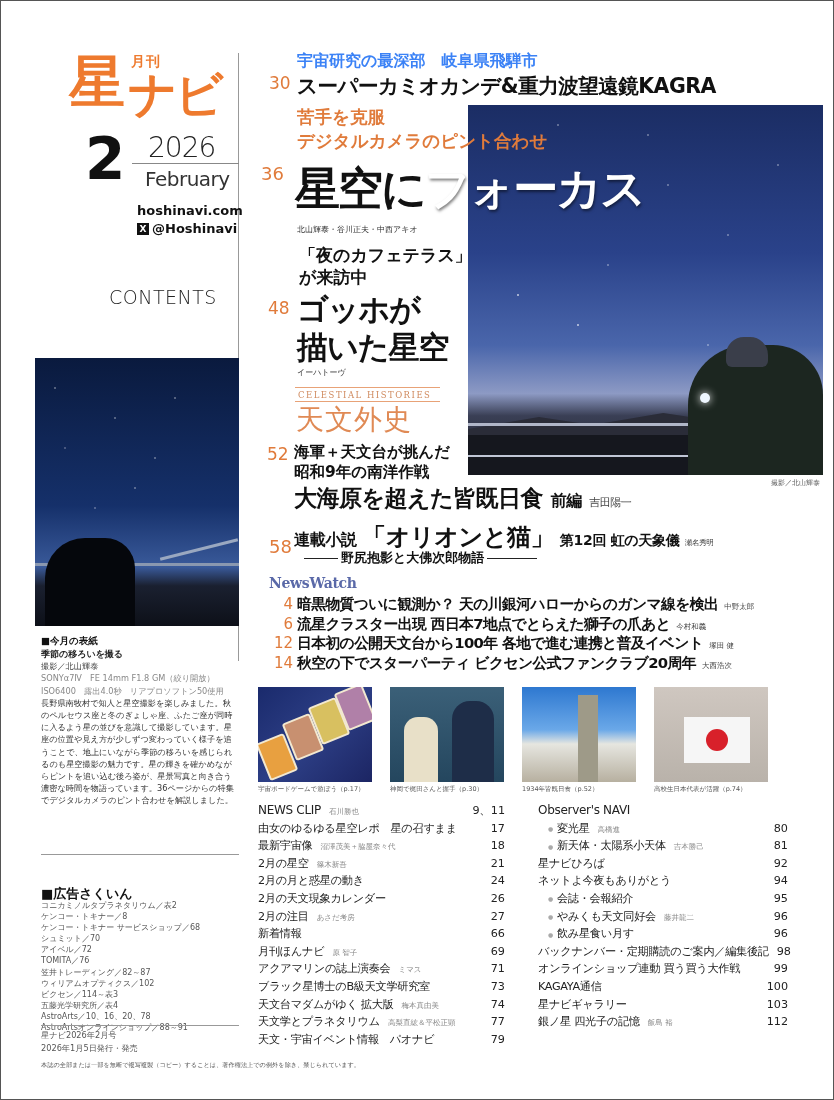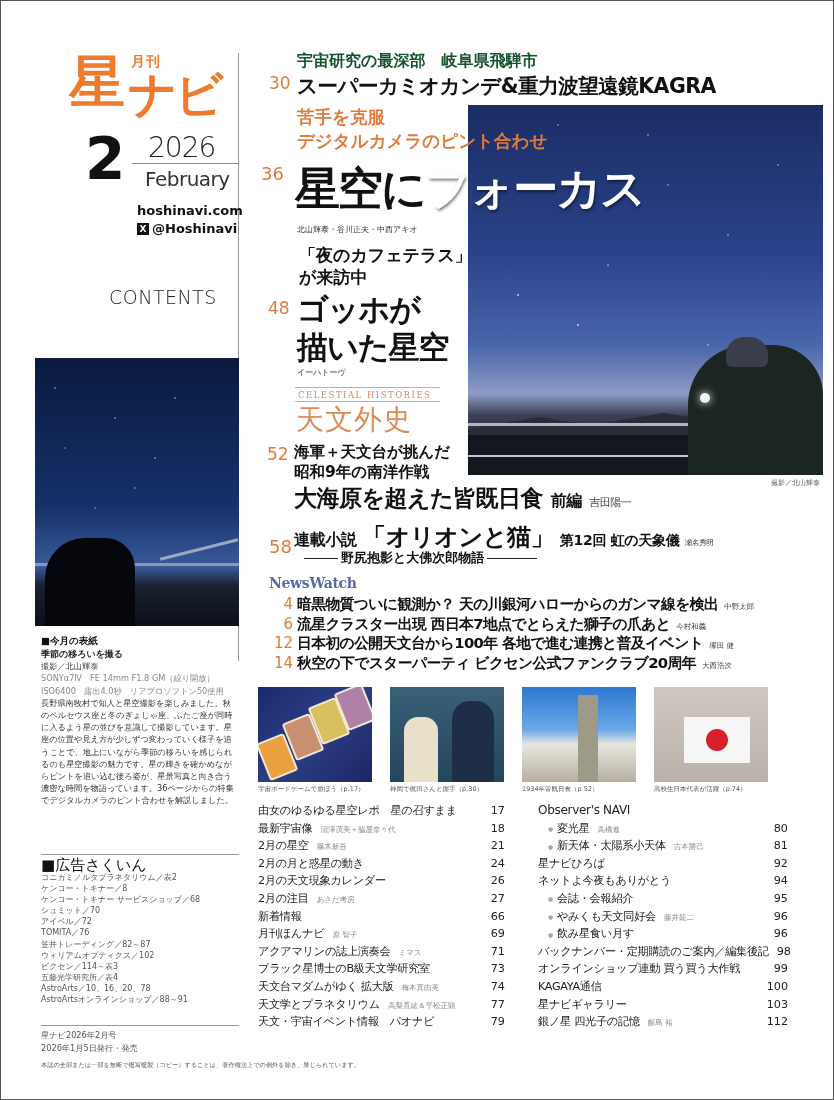--- a/index.html
+++ b/index.html
@@ -34,21 +34,21 @@
   .cover-photo .rail2 { position: absolute; right: 0; top: 190px; width: 80px; height: 3px; background: #9aa8c0; transform: rotate(-14deg); }
 
   .cover-info { position: absolute; left: 40px; top: 633px; width: 196px; font-size: 8.2px; line-height: 12.2px; color: #333; }
   .cover-info .h { font-weight: bold; font-size: 9.5px; color: #111; line-height: 14px; }
   .cover-info .sub { font-weight: bold; font-size: 9px; color: #222; }
   .cover-info .cred { color: #444; }
   .cover-info .spec { color: #888; }
   .cover-info .body { color: #333; margin-top: 0; }
   .sep-left { position: absolute; left: 40px; top: 853px; width: 198px; height: 1px; background: #999; }
   .ads { position: absolute; left: 40px; top: 858px; width: 196px; font-size: 8px; line-height: 11.1px; color: #555; }
-  .ads .h { color: #111; font-weight: normal; font-size: 15px; line-height: 13px; }
+  .ads .h { color: #111; font-weight: bold; font-size: 13px; line-height: 13px; margin-top: 28px; }
   .sep-left2 { position: absolute; left: 40px; top: 1024px; width: 198px; height: 1px; background: #999; }
   .issue-info { position: absolute; left: 40px; top: 1028px; font-size: 8.2px; line-height: 12.5px; color: #555; }
   .copyright { position: absolute; left: 40px; top: 1060px; font-size: 6.2px; color: #555; }
   .pg { position: absolute; color: #e07b3b; font-size: 17px; }
   .hero-photo { position: absolute; left: 467px; top: 104px; width: 355px; height: 370px; overflow: hidden;
     background: linear-gradient(180deg, #1b2d64 0%, #2a428a 40%, #4a66ab 65%, #8d9ac4 78%, #3a3f55 84%, #1a1d26 100%); }
   .hero-photo .stars { position: absolute; inset: 0;
     background-image: radial-gradient(1px 1px at 30px 40px, #fff, transparent), radial-gradient(1px 1px at 90px 20px, #fff, transparent),
     radial-gradient(1.5px 1.5px at 50px 190px, #fff, transparent), radial-gradient(1px 1px at 140px 160px, #fff, transparent),
     radial-gradient(1px 1px at 200px 80px, #fff, transparent), radial-gradient(1px 1px at 260px 130px, #fff, transparent),
@@ -56,21 +56,21 @@
     radial-gradient(1px 1px at 240px 240px, #fff, transparent), radial-gradient(1px 1px at 180px 30px, #fff, transparent); }
   .hero-photo .mountain { position: absolute; left: 0; top: 300px; width: 355px; height: 40px; background: #2a2c38; clip-path: polygon(0 60%, 20% 30%, 35% 50%, 55% 20%, 70% 40%, 100% 10%, 100% 100%, 0 100%); }
   .hero-photo .ground { position: absolute; left: 0; top: 330px; width: 355px; height: 40px; background: #15171e; }
   .hero-photo .rail { position: absolute; left: 0; top: 318px; width: 260px; height: 3px; background: #b0b6c8; }
   .hero-photo .rail-b { position: absolute; left: 0; top: 350px; width: 260px; height: 2px; background: #c0c6d6; }
   .hero-photo .person { position: absolute; left: 220px; top: 240px; width: 135px; height: 130px; background: #1c2620; border-radius: 60px 50px 0 0; }
   .hero-photo .head { position: absolute; left: 258px; top: 232px; width: 42px; height: 30px; background: #3a3e4a; border-radius: 18px 18px 6px 6px; }
   .hero-photo .light { position: absolute; left: 232px; top: 288px; width: 10px; height: 10px; background: #eef6ff; border-radius: 50%; box-shadow: 0 0 8px #fff; }
   .photo-credit { position: absolute; left: 770px; top: 477px; font-size: 7px; color: #555; }
 
-  .t30-kicker { position: absolute; left: 296px; top: 50px; font-size: 16px; font-weight: bold; color: #14532d; }
+  .t30-kicker { position: absolute; left: 296px; top: 50px; font-size: 16px; font-weight: bold; color: #3b82f6; }
   .t30-title { position: absolute; left: 296px; top: 71px; font-size: 20.5px; font-weight: bold; letter-spacing: -0.5px; white-space: nowrap; }
   .t36-kicker { position: absolute; left: 296px; top: 104px; font-size: 17.5px; color: #e07b3b; line-height: 24px; font-weight: bold; }
   .t36-title { position: absolute; left: 294px; top: 158px; font-size: 45px; font-weight: bold; letter-spacing: -2px; white-space: nowrap; }
   .t36-title .dark { color: #111; }
   .t36-title .light { color: #fff; text-shadow: 1px 2px 3px rgba(0,0,0,0.5); }
   .t36-authors { position: absolute; left: 296px; top: 223px; font-size: 8px; color: #333; }
   .t48-kicker { position: absolute; left: 298px; top: 243px; font-size: 17px; font-weight: bold; line-height: 22px; }
   .t48-title { position: absolute; left: 296px; top: 289px; font-size: 31px; font-weight: bold; line-height: 38px; letter-spacing: -1px; }
   .t48-author { position: absolute; left: 296px; top: 366px; font-size: 8px; color: #333; }
   .ch-rule-top { position: absolute; left: 294px; top: 386px; width: 145px; height: 1px; background: #e8a277; }
@@ -296,20 +296,25 @@
     <div class="thumb">
       <div class="img team">
         <div class="flag"></div>
         <div class="sun"></div>
       </div>
       <div class="cap">高校生日本代表が活躍（p.74）</div>
     </div>
   </div>
 
   <div class="toc toc-left">
+    <div class="toc-row head">
+        <span class="ttl">NEWS CLIP</span>
+        <span class="au">石川勝也</span>
+        <span class="pg2">9、11</span>
+      </div>
     <div class="toc-row">
         <span class="ttl">由女のゆるゆる星空レポ　星の召すまま</span>
         <span class="au"></span>
         <span class="pg2">17</span>
       </div>
     <div class="toc-row">
         <span class="ttl">最新宇宙像</span>
         <span class="au">沼澤茂美＋脇屋奈々代</span>
         <span class="pg2">18</span>
       </div>

